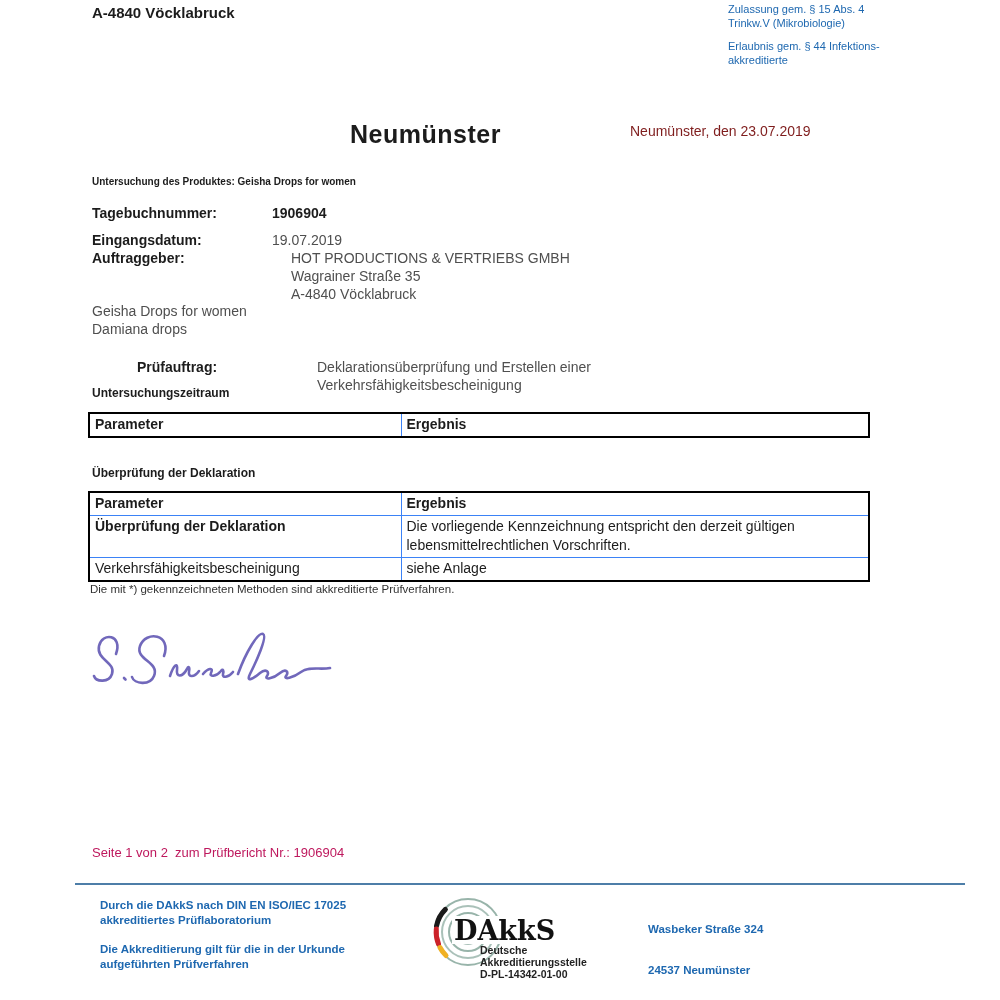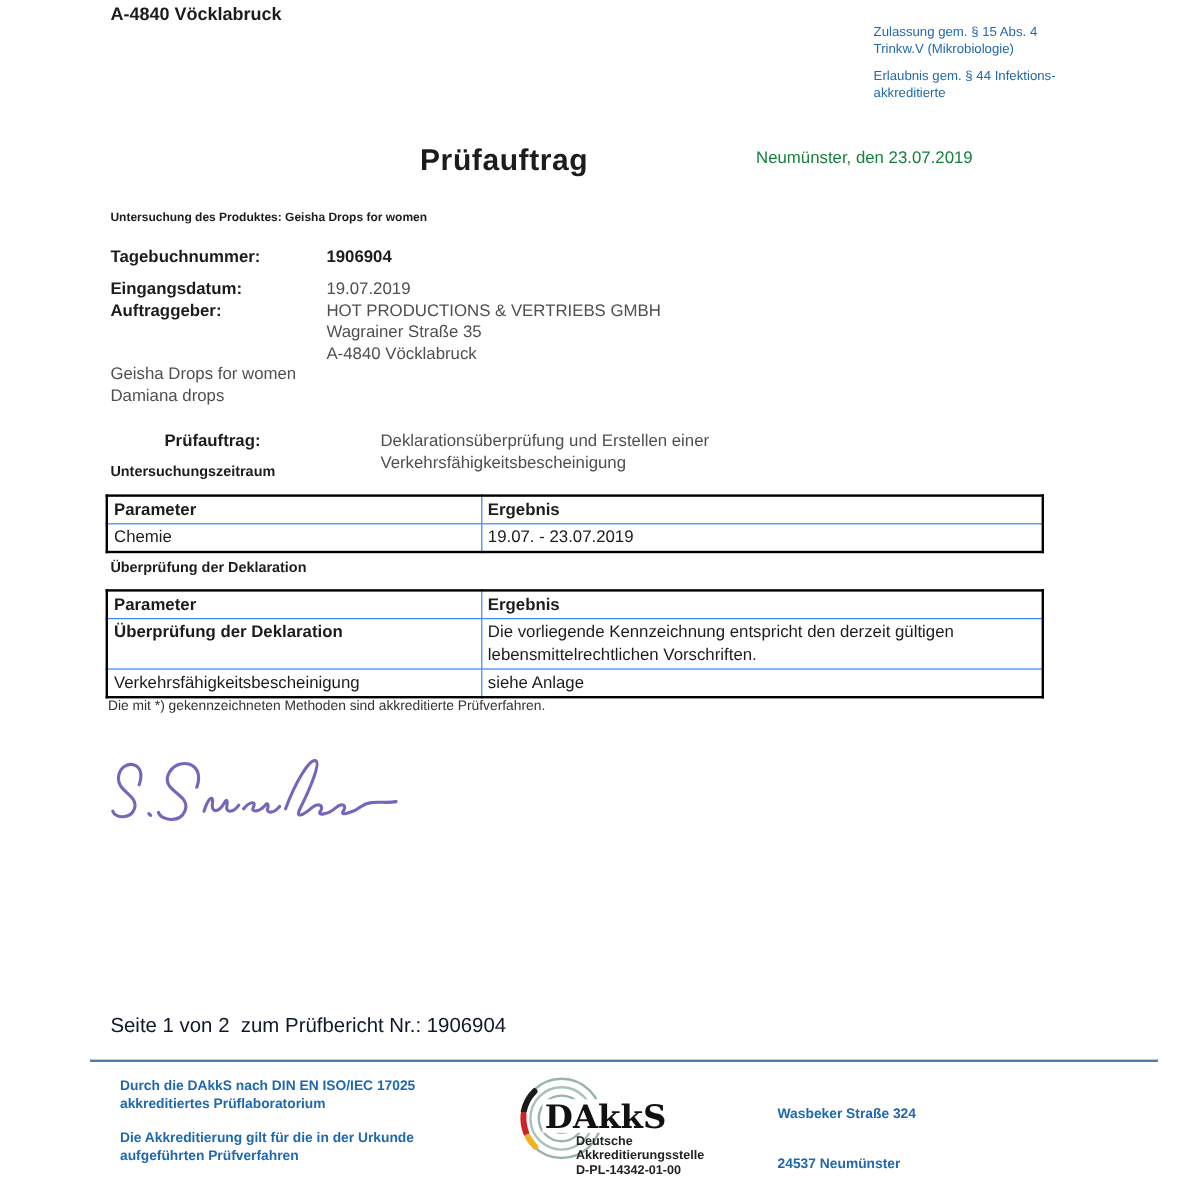--- a/index.html
+++ b/index.html
@@ -7,36 +7,36 @@
   body {
     width: 1000px; height: 1000px; position: relative; overflow: hidden;
     font-family: "Liberation Sans", "DejaVu Sans", sans-serif;
     color: #1c1c1c;
   }
   .abs { position: absolute; }
   .blue { color: #1e68b0; }
 
   
   .sender { left: 92px; top: 4px; font-size: 15px; font-weight: bold; }
-  .approvals { left: 728px; top: 20px; font-size: 11px; line-height: 14px; }
+  .approvals { left: 728px; top: 2px; font-size: 11px; line-height: 14px; }
   .approvals .para { margin-bottom: 9px; }
 
   
   .title { left: 350px; top: 120px; font-size: 25px; font-weight: bold; letter-spacing: .5px; }
-  .dateline { left: 630px; top: 123px; font-size: 14px; color: #15803d; }
+  .dateline { left: 630px; top: 123px; font-size: 14px; color: #7f1d1d; }
 
   
   .subject { left: 92px; top: 176px; font-size: 10px; font-weight: bold; }
   .fieldrow { left: 92px; width: 700px; display: flex; font-size: 14px; line-height: 18px; }
   .fieldrow .lbl { width: 180px; flex: 0 0 180px; font-weight: bold; }
   .fieldrow .val { color: #4f4f4f; }
   .fieldrow .val.boldval { color: #1c1c1c; font-weight: bold; }
   .r-tagebuch { top: 204px; }
   .r-eingang  { top: 231px; }
-  .r-auftrag  { top: 249px; }
+  .r-auftrag  { top: 249px; gap: 19px; }
   .r-bezeich  { top: 302px; }
   .r-pruef    { top: 358px; padding-left: 45px; }
 
   .secheading { left: 92px; font-size: 12px; font-weight: bold; }
   .h-zeitraum { top: 386px; }
   .h-deklaration { top: 466px; }
 
   
   table.doc-table {
     position: absolute; left: 88px; width: 782px;
@@ -55,21 +55,21 @@
   }
   table.doc-table col.c1 { width: 312px; }
   table.doc-table td.hdr { font-weight: bold; }
 
   .footnote { left: 90px; top: 583px; font-size: 11.5px; color: #333; }
 
   
   .signature { left: 90px; top: 622px; }
 
   
-  .pagenum { left: 92px; top: 845px; font-size: 17px; color: #0f172a; white-space: pre-wrap; }
+  .pagenum { left: 92px; top: 845px; font-size: 13px; color: #be185d; white-space: pre-wrap; }
 
   .footer-rule { left: 75px; top: 883px; width: 890px; height: 0; border-top: 2px solid #4d7ea8; }
 
   .footer-left { left: 100px; top: 898px; font-size: 11.5px; line-height: 15px; font-weight: bold; }
   .footer-left .para { margin-bottom: 14px; }
   .footer-right { left: 648px; top: 896px; font-size: 11.5px; line-height: 13.5px; font-weight: bold; white-space: pre-wrap; }
 
   
   .dakks { left: 424px; top: 896px; width: 210px; height: 84px; }
   .dakks svg { display: block; }
@@ -84,21 +84,21 @@
     <div class="para">
       <div>Zulassung gem. § 15 Abs. 4</div>
       <div>Trinkw.V (Mikrobiologie)</div>
     </div>
     <div class="para">
       <div>Erlaubnis gem. § 44 Infektions-</div>
       <div>akkreditierte</div>
     </div>
   </div>
 
-  <div class="abs title">Prüfauftrag</div>
+  <div class="abs title">Neumünster</div>
   <div class="abs dateline">Neumünster, den 23.07.2019</div>
 
   <div class="abs subject">Untersuchung des Produktes: Geisha Drops for women</div>
 
   <div class="abs fieldrow r-tagebuch">
     <div class="lbl">Tagebuchnummer:</div>
     <div class="val boldval">1906904</div>
   </div>
 
   <div class="abs fieldrow r-eingang">
@@ -131,24 +131,20 @@
 
   <table class="doc-table t1">
     <colgroup>
         <col class="c1">
         <col>
       </colgroup>
     <tbody>
         <tr>
       <td class="hdr">Parameter</td>
       <td class="hdr">Ergebnis</td>
-    </tr>
-    <tr>
-      <td>Chemie</td>
-      <td>19.07. - 23.07.2019</td>
     </tr>
   </tbody>
     </table>
 
   <div class="abs secheading h-deklaration">Überprüfung der Deklaration</div>
 
   <table class="doc-table t2">
     <colgroup>
         <col class="c1">
         <col>

